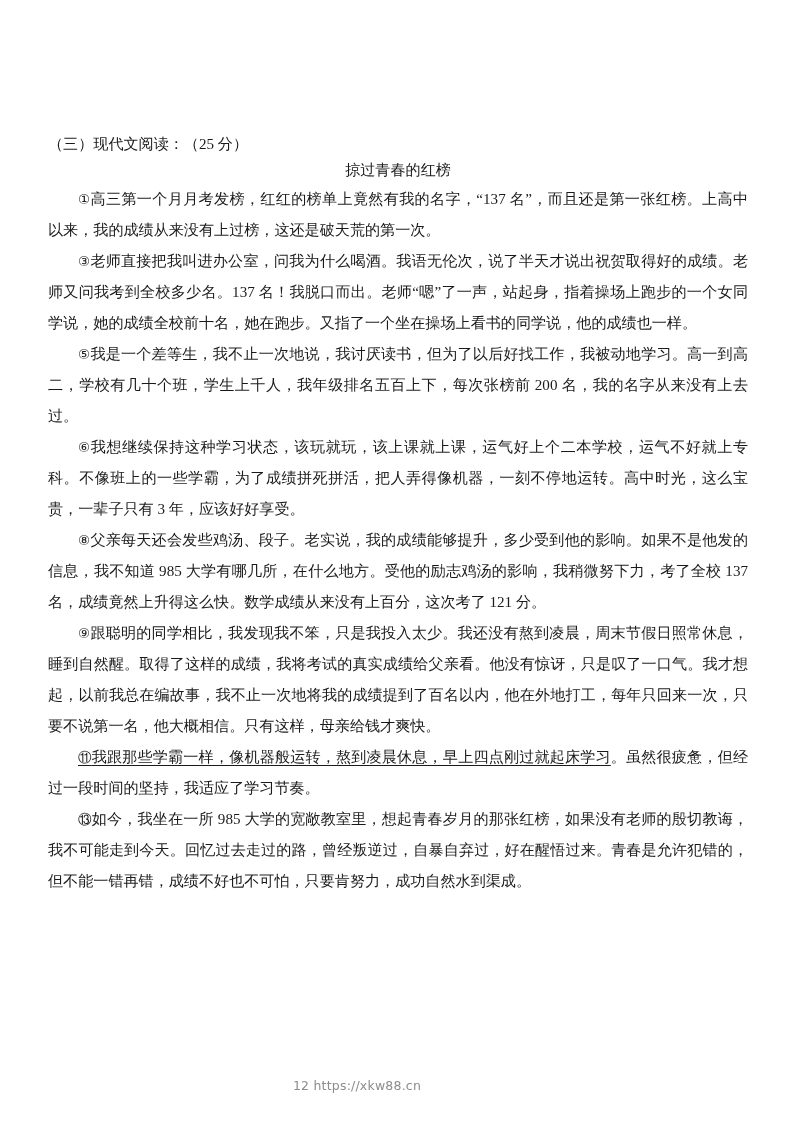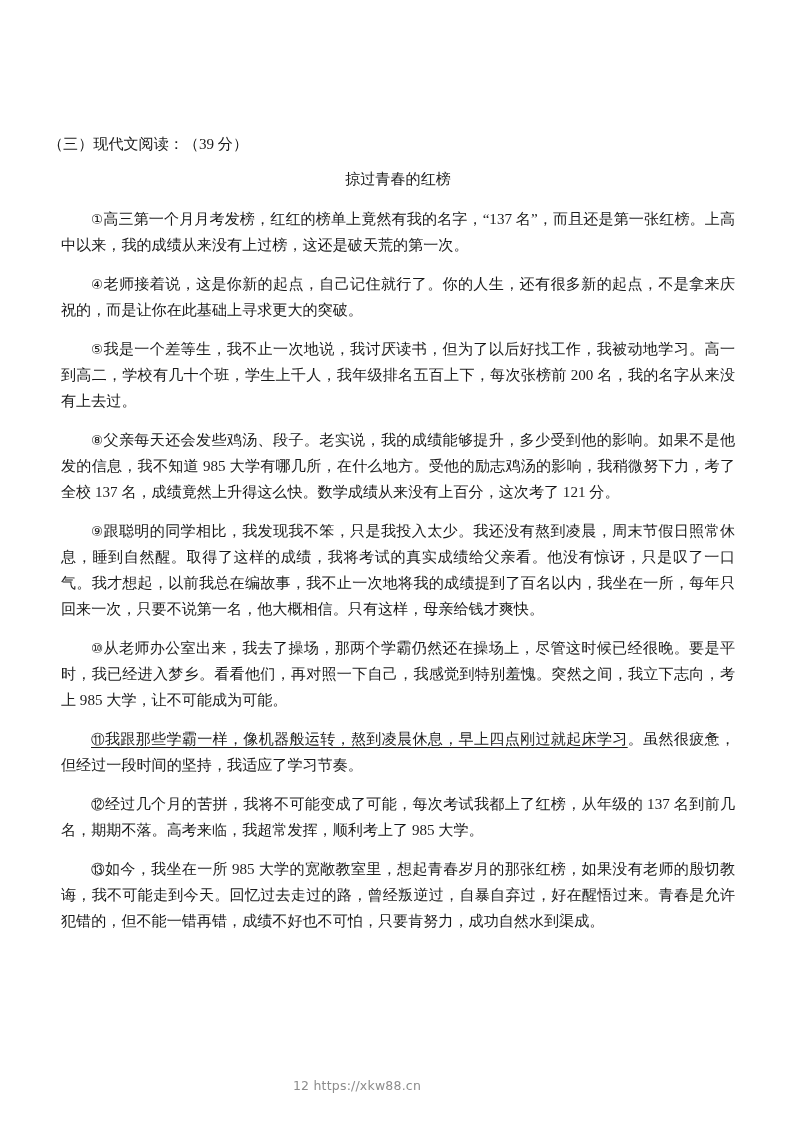--- a/index.html
+++ b/index.html
@@ -35,30 +35,30 @@
   .section-head {
     font-size: 15.1px;
     line-height: 25.4px;
     white-space: nowrap;
   }
 
   .article-title {
     text-align: center;
     font-size: 15.1px;
     line-height: 25.6px;
-    margin-top: 10px;
+    margin-top: 1px;
   }
 
   .para {
     font-size: 15.1px;
-    line-height: 26px;
+    line-height: 31px;
     text-align: justify;
     text-justify: inter-ideograph;
     text-indent: 30px;
-    margin: 13px;
+    margin: 0;
     word-break: break-all;
   }
 
   .marker {
     font-family: "DejaVu Sans", "Liberation Sans", sans-serif;
     font-size: 13.6px;
   }
 
   .u {
     text-decoration: underline;
@@ -78,43 +78,42 @@
     letter-spacing: 0.2px;
   }
 </style>
 </head>
 <body>
 
 <div id="page">
 
   <div id="content">
 
-    <div class="section-head">（三）现代文阅读：（39 分）</div>
+    <div class="section-head">（三）现代文阅读：（25 分）</div>
 
     <div class="article-title">掠过青春的红榜</div>
 
     <p class="para"><span class="marker">①</span><span>高三第一个月月考发榜，红红的榜单上竟然有我的名字，“137 名”，而且还是第一张红榜。上高中以来，我的成绩从来没有上过榜，这还是破天荒的第一次。</span></p>
 
 
+    <p class="para"><span class="marker">③</span><span>老师直接把我叫进办公室，问我为什么喝酒。我语无伦次，说了半天才说出祝贺取得好的成绩。老师又问我考到全校多少名。137 名！我脱口而出。老师“嗯”了一声，站起身，指着操场上跑步的一个女同学说，她的成绩全校前十名，她在跑步。又指了一个坐在操场上看书的同学说，他的成绩也一样。</span></p>
 
-    <p class="para"><span class="marker">④</span><span>老师接着说，这是你新的起点，自己记住就行了。你的人生，还有很多新的起点，不是拿来庆祝的，而是让你在此基础上寻求更大的突破。</span></p>
 
     <p class="para"><span class="marker">⑤</span><span>我是一个差等生，我不止一次地说，我讨厌读书，但为了以后好找工作，我被动地学习。高一到高二，学校有几十个班，学生上千人，我年级排名五百上下，每次张榜前 200 名，我的名字从来没有上去过。</span></p>
 
+    <p class="para"><span class="marker">⑥</span><span>我想继续保持这种学习状态，该玩就玩，该上课就上课，运气好上个二本学校，运气不好就上专科。不像班上的一些学霸，为了成绩拼死拼活，把人弄得像机器，一刻不停地运转。高中时光，这么宝贵，一辈子只有 3 年，应该好好享受。</span></p>
 
 
     <p class="para"><span class="marker">⑧</span><span>父亲每天还会发些鸡汤、段子。老实说，我的成绩能够提升，多少受到他的影响。如果不是他发的信息，我不知道 985 大学有哪几所，在什么地方。受他的励志鸡汤的影响，我稍微努下力，考了全校 137 名，成绩竟然上升得这么快。数学成绩从来没有上百分，这次考了 121 分。</span></p>
 
-    <p class="para"><span class="marker">⑨</span><span>跟聪明的同学相比，我发现我不笨，只是我投入太少。我还没有熬到凌晨，周末节假日照常休息，睡到自然醒。取得了这样的成绩，我将考试的真实成绩给父亲看。他没有惊讶，只是叹了一口气。我才想起，以前我总在编故事，我不止一次地将我的成绩提到了百名以内，我坐在一所，每年只回来一次，只要不说第一名，他大概相信。只有这样，母亲给钱才爽快。</span></p>
+    <p class="para"><span class="marker">⑨</span><span>跟聪明的同学相比，我发现我不笨，只是我投入太少。我还没有熬到凌晨，周末节假日照常休息，睡到自然醒。取得了这样的成绩，我将考试的真实成绩给父亲看。他没有惊讶，只是叹了一口气。我才想起，以前我总在编故事，我不止一次地将我的成绩提到了百名以内，他在外地打工，每年只回来一次，只要不说第一名，他大概相信。只有这样，母亲给钱才爽快。</span></p>
 
-    <p class="para"><span class="marker">⑩</span><span>从老师办公室出来，我去了操场，那两个学霸仍然还在操场上，尽管这时候已经很晚。要是平时，我已经进入梦乡。看看他们，再对照一下自己，我感觉到特别羞愧。突然之间，我立下志向，考上 985 大学，让不可能成为可能。</span></p>
 
     <p class="para"><span class="marker u">⑪</span><span class="u">我跟那些学霸一样，像机器般运转，熬到凌晨休息，早上四点刚过就起床学习</span><span>。虽然很疲惫，但经过一段时间的坚持，我适应了学习节奏。</span></p>
 
-    <p class="para"><span class="marker">⑫</span><span>经过几个月的苦拼，我将不可能变成了可能，每次考试我都上了红榜，从年级的 137 名到前几名，期期不落。高考来临，我超常发挥，顺利考上了 985 大学。</span></p>
 
     <p class="para"><span class="marker">⑬</span><span>如今，我坐在一所 985 大学的宽敞教室里，想起青春岁月的那张红榜，如果没有老师的殷切教诲，我不可能走到今天。回忆过去走过的路，曾经叛逆过，自暴自弃过，好在醒悟过来。青春是允许犯错的，但不能一错再错，成绩不好也不可怕，只要肯努力，成功自然水到渠成。</span></p>
 
   </div>
 
   <div id="footer"><span>12</span>&nbsp;<span>https://xkw88.cn</span></div>
 
 </div>
 
 </body></html>

